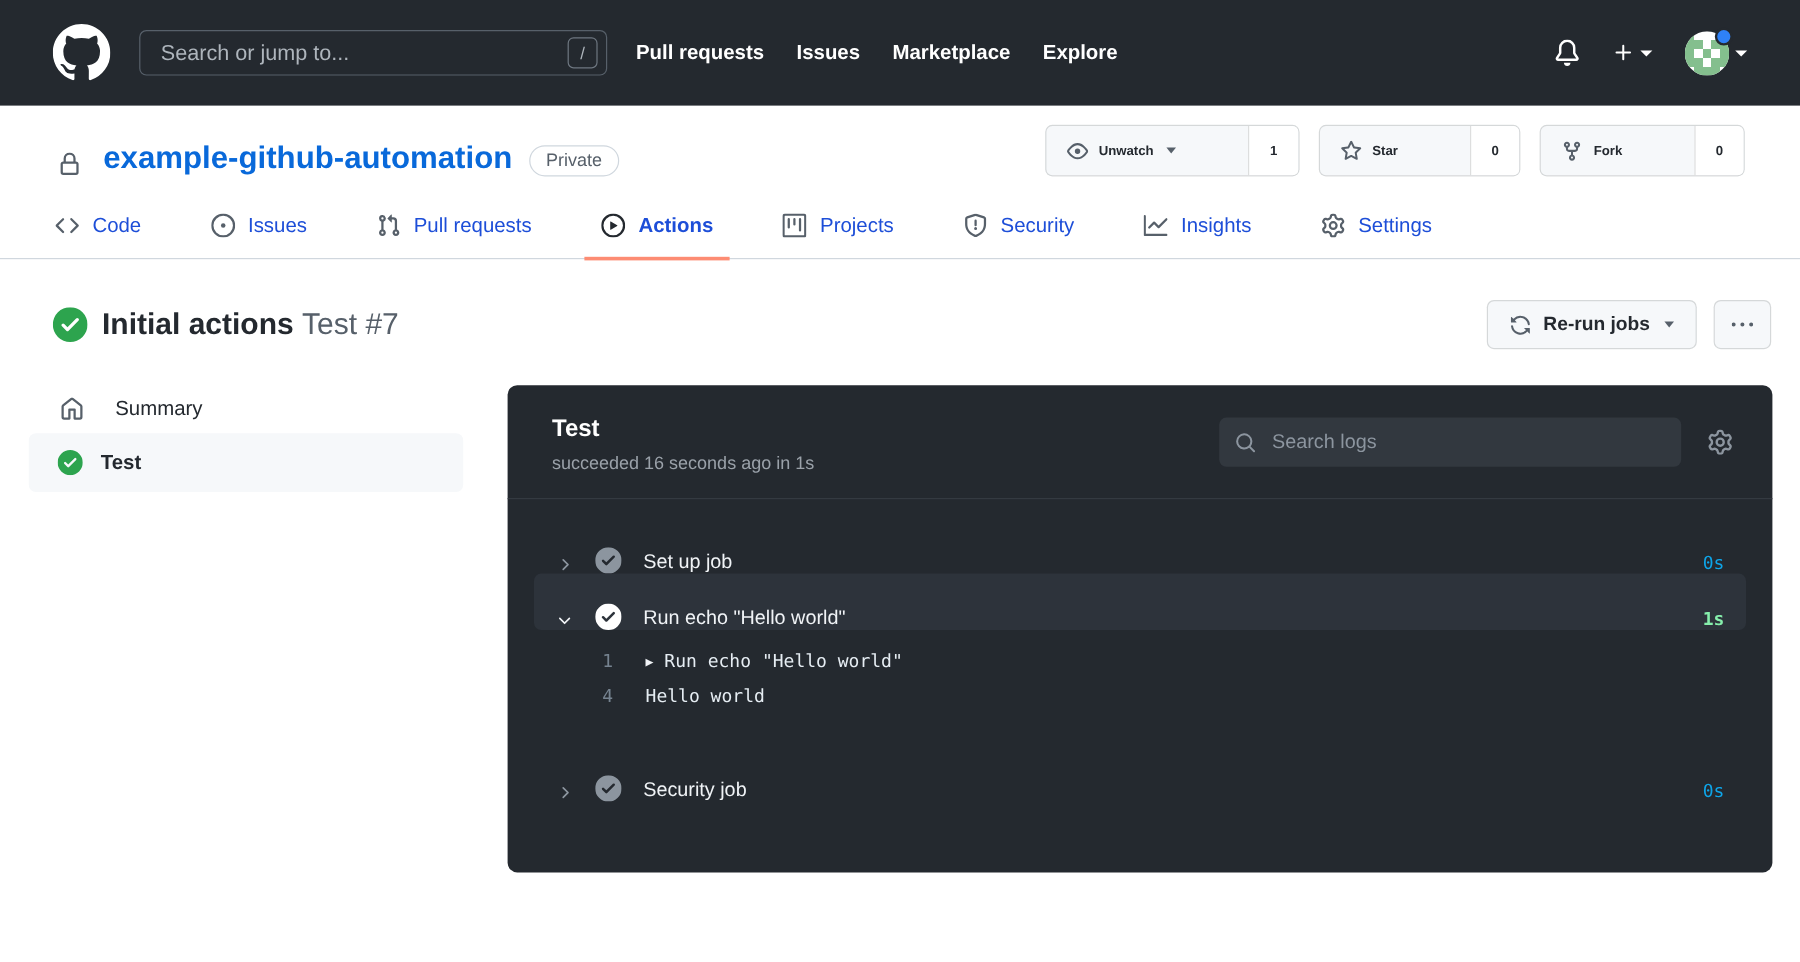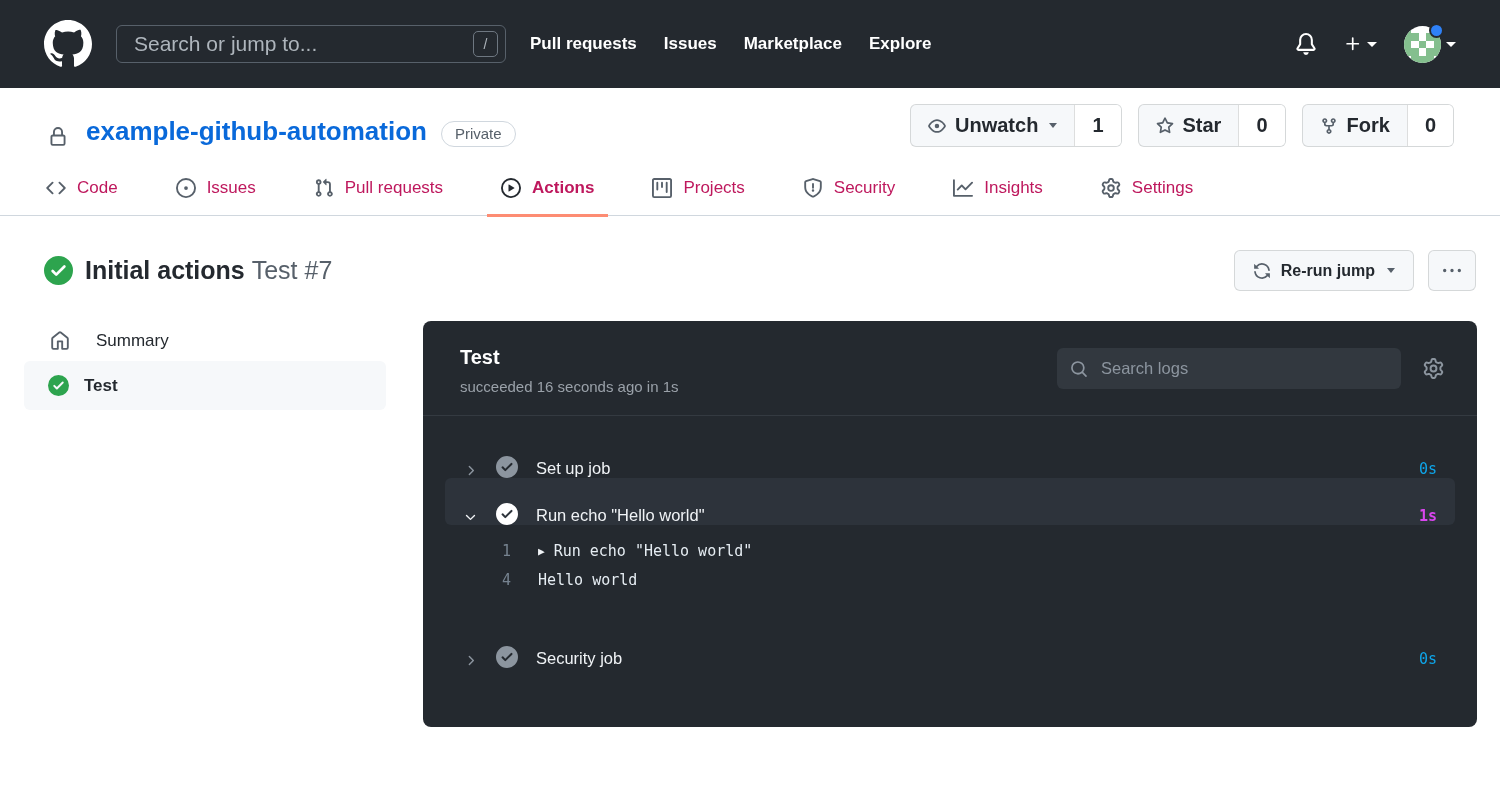--- a/index.html
+++ b/index.html
@@ -16,21 +16,21 @@
     height:88px; background:var(--header-bg); display:flex; align-items:center;
     padding:0 44px; gap:24px;
   }
   .gh-logo svg { width:48px; height:48px; fill:#fff; }
   .nav-search {
     width:390px; height:38px; border:1px solid #57606a; border-radius:6px;
     display:flex; align-items:center; padding:0 7px 0 15px; gap:8px;
   }
   .nav-search input {
     flex:1; background:transparent; border:none; outline:none;
-    color:#c6cdd4; font-size:21px; font-family:inherit;
+    color:#c6cdd4; font-size:18px; font-family:inherit;
   }
   .nav-search input::placeholder { color:#aeb5bc; }
   .slash-key {
     width:25px; height:26px; border:1px solid #6e7781; border-radius:5px;
     color:#aeb5bc; font-size:14px; display:flex; align-items:center; justify-content:center;
   }
   .nav-links { display:flex; gap:27px; }
   .nav-links a { color:#fff; font-weight:700; font-size:17px; text-decoration:none; }
   .nav-right { margin-left:auto; display:flex; align-items:center; gap:27px; }
   .nav-right .ic svg { fill:#fff; }
@@ -47,35 +47,35 @@
   .repo-header { display:flex; align-items:flex-end; padding:16px 46px 16px 48px; }
   .repo-header .lock { color:#57606a; }
   .repo-name { font-size:26px; font-weight:700; color:var(--accent-blue); margin:0 14px 0 18px; text-decoration:none; }
   .visibility-pill {
     font-size:15px; color:#57606a; border:1px solid #d0d7de; border-radius:999px;
     padding:3px 13px 4px;
   }
   .repo-actions { margin-left:auto; display:flex; gap:16px; }
   .btn-group {
     display:flex; border:1px solid rgba(27,31,36,0.15); border-radius:6px; overflow:hidden;
-    font-size:20px; font-weight:600; color:#24292f; height:43px; background:#f6f8fa; cursor:pointer;
+    font-size:11px; font-weight:600; color:#24292f; height:43px; background:#f6f8fa; cursor:pointer;gap:43px;
   }
   .btn-main { display:flex; align-items:center; gap:9px; padding:0 17px; }
   .btn-main .ic svg { fill:#57606a; }
   .btn-count {
     display:flex; align-items:center; padding:0 17px; border-left:1px solid rgba(27,31,36,0.15);
     background:#ffffff; font-weight:600;
   }
   .caret-down-dark { width:0; height:0; border-left:4.5px solid transparent; border-right:4.5px solid transparent; border-top:5px solid #57606a; display:inline-block; margin-left:2px; }
 
   
   .tab-bar { display:flex; padding:0 32px; border-bottom:1px solid #d0d7de; gap:30px; }
   .tab {
     display:flex; align-items:center; gap:11px; padding:15px 14px 16px;
-    font-size:17px; color:#be185d; text-decoration:none;
+    font-size:17px; color:#1d4ed8; text-decoration:none;
     border-bottom:3px solid transparent; margin-bottom:-2px; cursor:pointer;
   }
   .tab .ic svg { fill:#57606a; }
   .tab.active { font-weight:700; border-bottom-color:var(--tab-underline); }
   .tab.active .ic svg { fill:#24292f; }
 
   
   .run-header { display:flex; align-items:center; padding:34px 24px 24px 44px; }
   .run-status-icon svg { fill:var(--success-green); }
   .run-title { font-size:25px; margin-left:18px;padding-left:12px; }
@@ -104,21 +104,21 @@
   .job-item .ic svg { fill:var(--success-green); }
   .job-item span { font-size:17px; font-weight:700; color:#24292f; }
 
   
   .log-panel { flex:1; background:var(--panel-bg); border-radius:8px; min-height:406px; padding-bottom:20px; }
   .panel-header { display:flex; align-items:flex-start; padding:25px 33px 20px 37px; }
   .panel-job h2 { margin:0; font-size:20px; font-weight:700; color:#fff; }
   .panel-status { margin-top:9px; font-size:15px; color:#9aa1a9; }
   .panel-tools { margin-left:auto; display:flex; align-items:center; gap:22px; margin-top:2px; }
   .log-search {
-    width:344px; height:41px; background:#32383f; border-radius:6px;
+    width:385px; height:41px; background:#32383f; border-radius:6px;
     display:flex; align-items:center; gap:11px; padding:0 13px;
   }
   .log-search .ic svg { fill:#8c959f; }
   .log-search input {
     flex:1; background:transparent; border:none; outline:none;
     color:#e6edf3; font-size:16.5px; font-family:inherit;
   }
   .log-search input::placeholder { color:#8c959f; }
   .panel-gear { cursor:pointer; }
   .panel-gear svg { fill:#8c959f; }
@@ -131,21 +131,21 @@
   .step-row .chev svg { fill:#8c959f; }
   .step-row .check svg { fill:#8c959f; }
   .step-name { font-size:16.5px; color:#f0f3f6; }
   .step-duration {
     margin-left:auto; font-family:"DejaVu Sans Mono", monospace;
     font-size:15px; color:#0ea5e9;
   }
   .step-row.active { background:var(--panel-row-active); }
   .step-row.active .chev svg { fill:#f0f3f6; }
   .step-row.active .check svg { fill:#ffffff; }
-  .step-row.active .step-duration { color:#d946ef; font-weight:bold; }
+  .step-row.active .step-duration { color:#86efac; font-weight:bold; }
   .log-lines {
     padding:12px 0 14px 36px;
     font-family:"DejaVu Sans Mono", monospace; font-size:15px; line-height:29px; color:#e6edf3;
   }
   .log-line { display:flex; }
   .line-no { width:30px; text-align:right; color:#768390; margin-right:27px; }
   .group-marker { font-size:11px; margin-right:9px; align-self:center; color:#f0f3f6; }
   .step-gap { height:12px; }
 </style>
 </head>
@@ -332,21 +332,21 @@
     <span class="wf">Initial actions</span>
     <span class="rn">Test #7</span>
   </h1>
   <div class="run-actions">
     <button class="btn">
       <span class="ic">
         <svg width="18" height="18" viewBox="0 0 16 16">
             <path d="M1.705 8.005a.75.75 0 0 1 .834.656 5.5 5.5 0 0 0 9.592 2.97l-1.204-1.204a.25.25 0 0 1 .177-.427h3.646a.25.25 0 0 1 .25.25v3.646a.25.25 0 0 1-.427.177l-1.38-1.38A7.002 7.002 0 0 1 1.05 8.84a.75.75 0 0 1 .656-.834ZM8 2.5a5.487 5.487 0 0 0-4.131 1.869l1.204 1.204A.25.25 0 0 1 4.896 6H1.25A.25.25 0 0 1 1 5.75V2.104a.25.25 0 0 1 .427-.177l1.38 1.38A7.002 7.002 0 0 1 14.95 7.16a.75.75 0 0 1-1.49.178A5.5 5.5 0 0 0 8 2.5Z"></path>
           </svg>
       </span>
-      <span>Re-run jump</span>
+      <span>Re-run jobs</span>
       <span class="caret-down-dark"></span>
     </button>
     <button class="btn kebab-btn">
       <span class="ic">
         <svg width="18" height="18" viewBox="0 0 16 16">
             <path d="M8 9a1.5 1.5 0 1 0 0-3 1.5 1.5 0 0 0 0 3ZM1.5 9a1.5 1.5 0 1 0 0-3 1.5 1.5 0 0 0 0 3Zm13 0a1.5 1.5 0 1 0 0-3 1.5 1.5 0 0 0 0 3Z"></path>
           </svg>
       </span>
     </button>
   </div>

